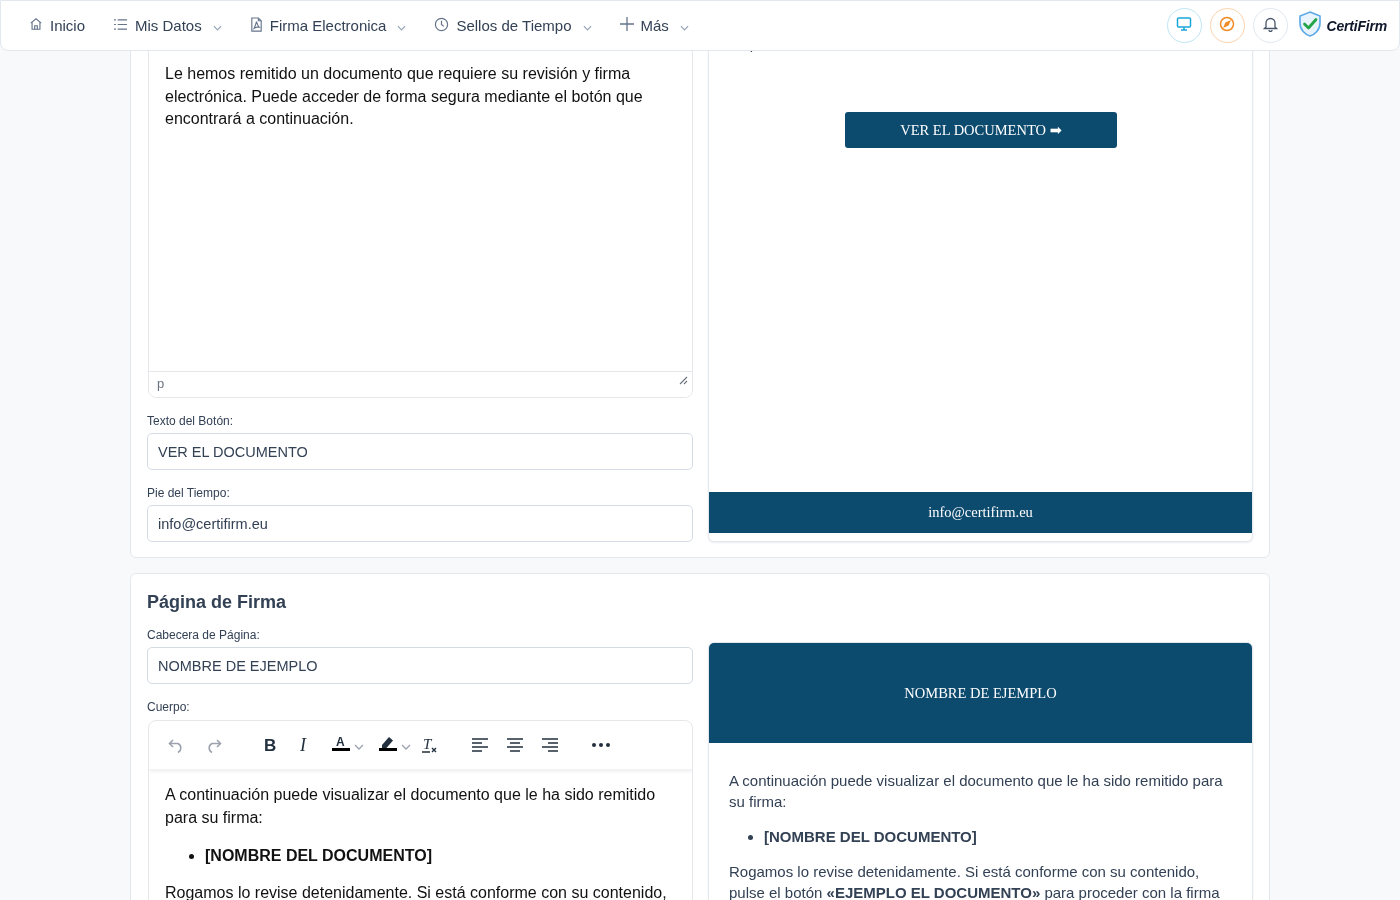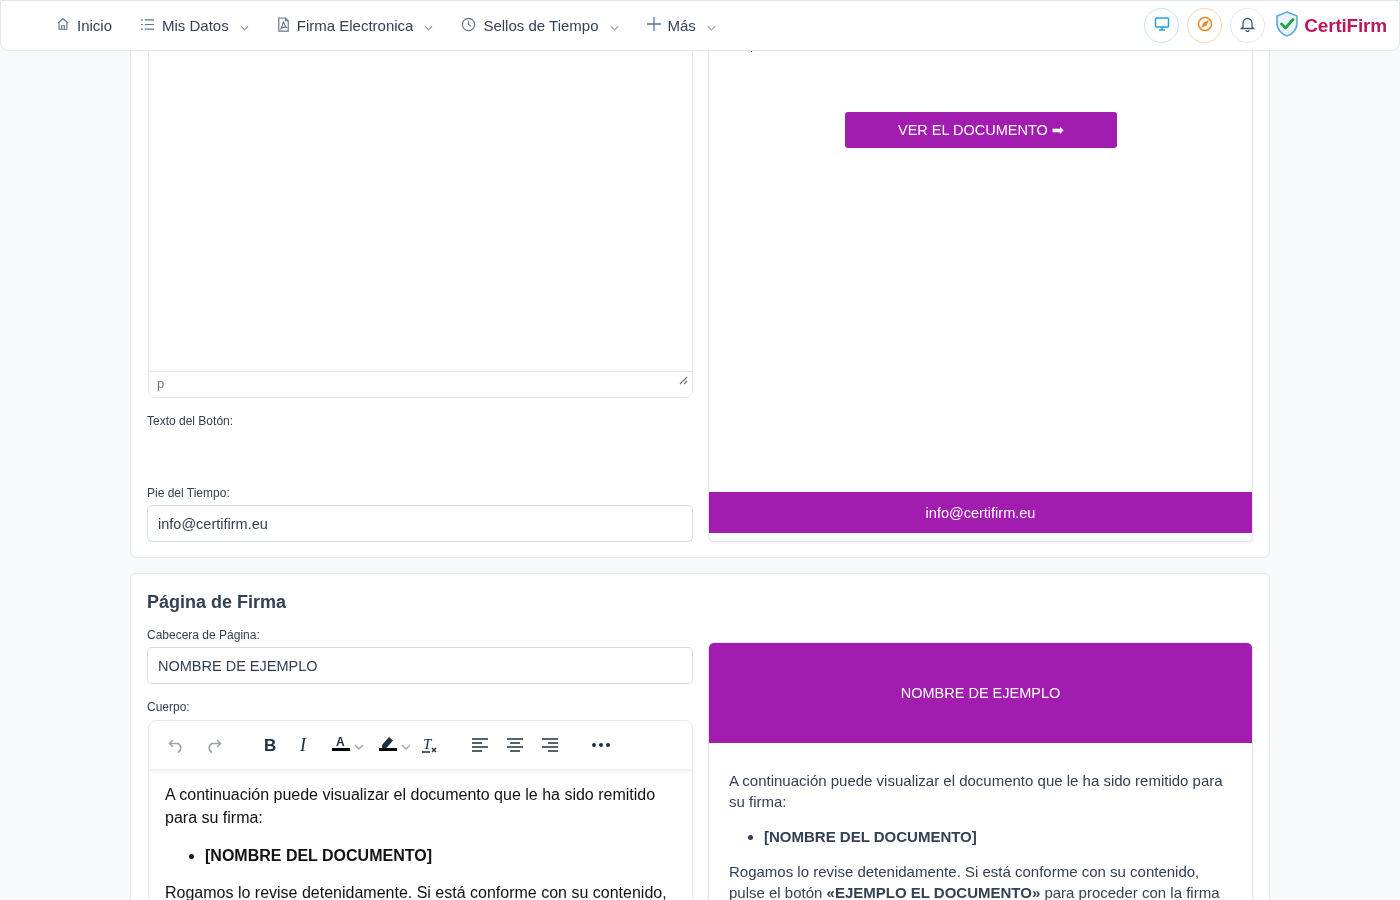--- a/index.html
+++ b/index.html
@@ -13,42 +13,42 @@
 
     
     .topnav {
       position: absolute; left: 0; top: 0; width: 1400px; height: 51px;
       background: #ffffff;
       border: 1px solid #e3e8ef;
       border-radius: 0 0 8px 8px;
       display: flex; align-items: center;
       z-index: 10;
     }
-    .nav-items { display: flex; align-items: center; height: 100%; padding-left: 18px; margin-left: 37px; }
+    .nav-items { display: flex; align-items: center; height: 100%; padding-left: 28px; }
     .nav-item {
       display: flex; align-items: center; gap: 7px;
       font-size: 15px; color: #334155; cursor: pointer;
       margin-right: 28px; white-space: nowrap;
     }
     .nav-item svg { flex: none; }
     .nav-item .chev { margin-left: 4px; }
     .nav-right {
       position: absolute; right: 12px; top: 0; height: 100%;
       display: flex; align-items: center; gap: 8px;
     }
     .circle-btn {
       width: 35px; height: 35px; border-radius: 50%;
       display: flex; align-items: center; justify-content: center;
       background: #fff; cursor: pointer;
     }
     .circle-btn.blue { border: 1px solid #bfe6f5; }
     .circle-btn.orange { border: 1px solid #fbd3ad; }
     .circle-btn.grey { border: 1px solid #e2e8f0; }
     .brand { display: flex; align-items: center; gap: 5px; margin-left: 2px; }
-    .brand-name { font-weight: bold; font-size: 19px; color: #be185d; letter-spacing: -0.2px; }
+    .brand-name { font-weight: bold; font-size: 14px; color: #0f172a; letter-spacing: -0.2px; font-style: italic; }
 
     
     .card {
       position: absolute; left: 130px; width: 1140px;
       background: #ffffff; border: 1px solid #e3e8ef; border-radius: 6px;
     }
     .card-1 { top: -40px; height: 598px; }
     .card-2 { top: 573px; height: 400px; }
 
     .section-title {
@@ -102,21 +102,21 @@
       overflow: hidden;
       box-shadow: 0 1px 2px rgba(0,0,0,0.08);
     }
     .preview-text {
       font-size: 15px; color: #334155; line-height: 21px;
       padding: 0 20px;
     }
     .preview-text p { margin-bottom: 14px; }
     .preview-text ul { padding-left: 35px; margin-bottom: 14px; }
     .preview-text li { font-weight: bold; }
-    .dark { background: #a21caf; color: #ffffff; }
+    .dark { background: #0c4a6e; color: #ffffff; font-family: Liberation Serif, serif; }
     .preview-btn {
       position: absolute; left: 136px; width: 272px; height: 36px;
       border-radius: 3px; display: flex; align-items: center; justify-content: center;
       font-size: 14.5px; cursor: pointer;
     }
     .preview-footer {
       position: absolute; left: 0; width: 100%; height: 41px;
       display: flex; align-items: center; justify-content: center; font-size: 14.5px;
     }
     .preview-header {
@@ -230,32 +230,34 @@
       </span>
       <span class="brand-name">CertiFirm</span>
     </div>
   </div>
 </div>
 
 <div class="card card-1">
 
   <div class="editor" style="top: -10px; height: 447px;">
     <div class="editor-body" style="padding-top: 111px;">
+      <p>Le hemos remitido un documento que requiere su revisión y firma electrónica. Puede acceder de forma segura mediante el botón que encontrará a continuación.</p>
     </div>
     <div class="statusbar">
       <span>p</span>
       <span class="resize-handle">
         <svg width="10" height="10" viewBox="0 0 10 10" stroke="#6b7280" stroke-width="1.1">
             <path d="M9 2L2 9M9 6L6 9"></path>
           </svg>
       </span>
     </div>
   </div>
 
   <div class="field-label" style="top: 453px;">Texto del Botón:</div>
+  <input class="text-input" style="top: 472px;" type="text" value="VER EL DOCUMENTO">
 
   <div class="field-label" style="top: 525px;">Pie del Tiempo:</div>
   <input class="text-input" style="top: 544px;" type="text" value="info@certifirm.eu">
 
   <div class="preview" style="top: -10px; height: 591px;">
     <div class="preview-text" style="position:absolute; top: 81px; left: 0;">en ponerse en contacto con nosotros.</div>
     <div class="preview-btn dark" style="top: 160px;">VER EL DOCUMENTO ➡</div>
     <div class="preview-footer dark" style="top: 540px;">info@certifirm.eu</div>
   </div>
 </div>

